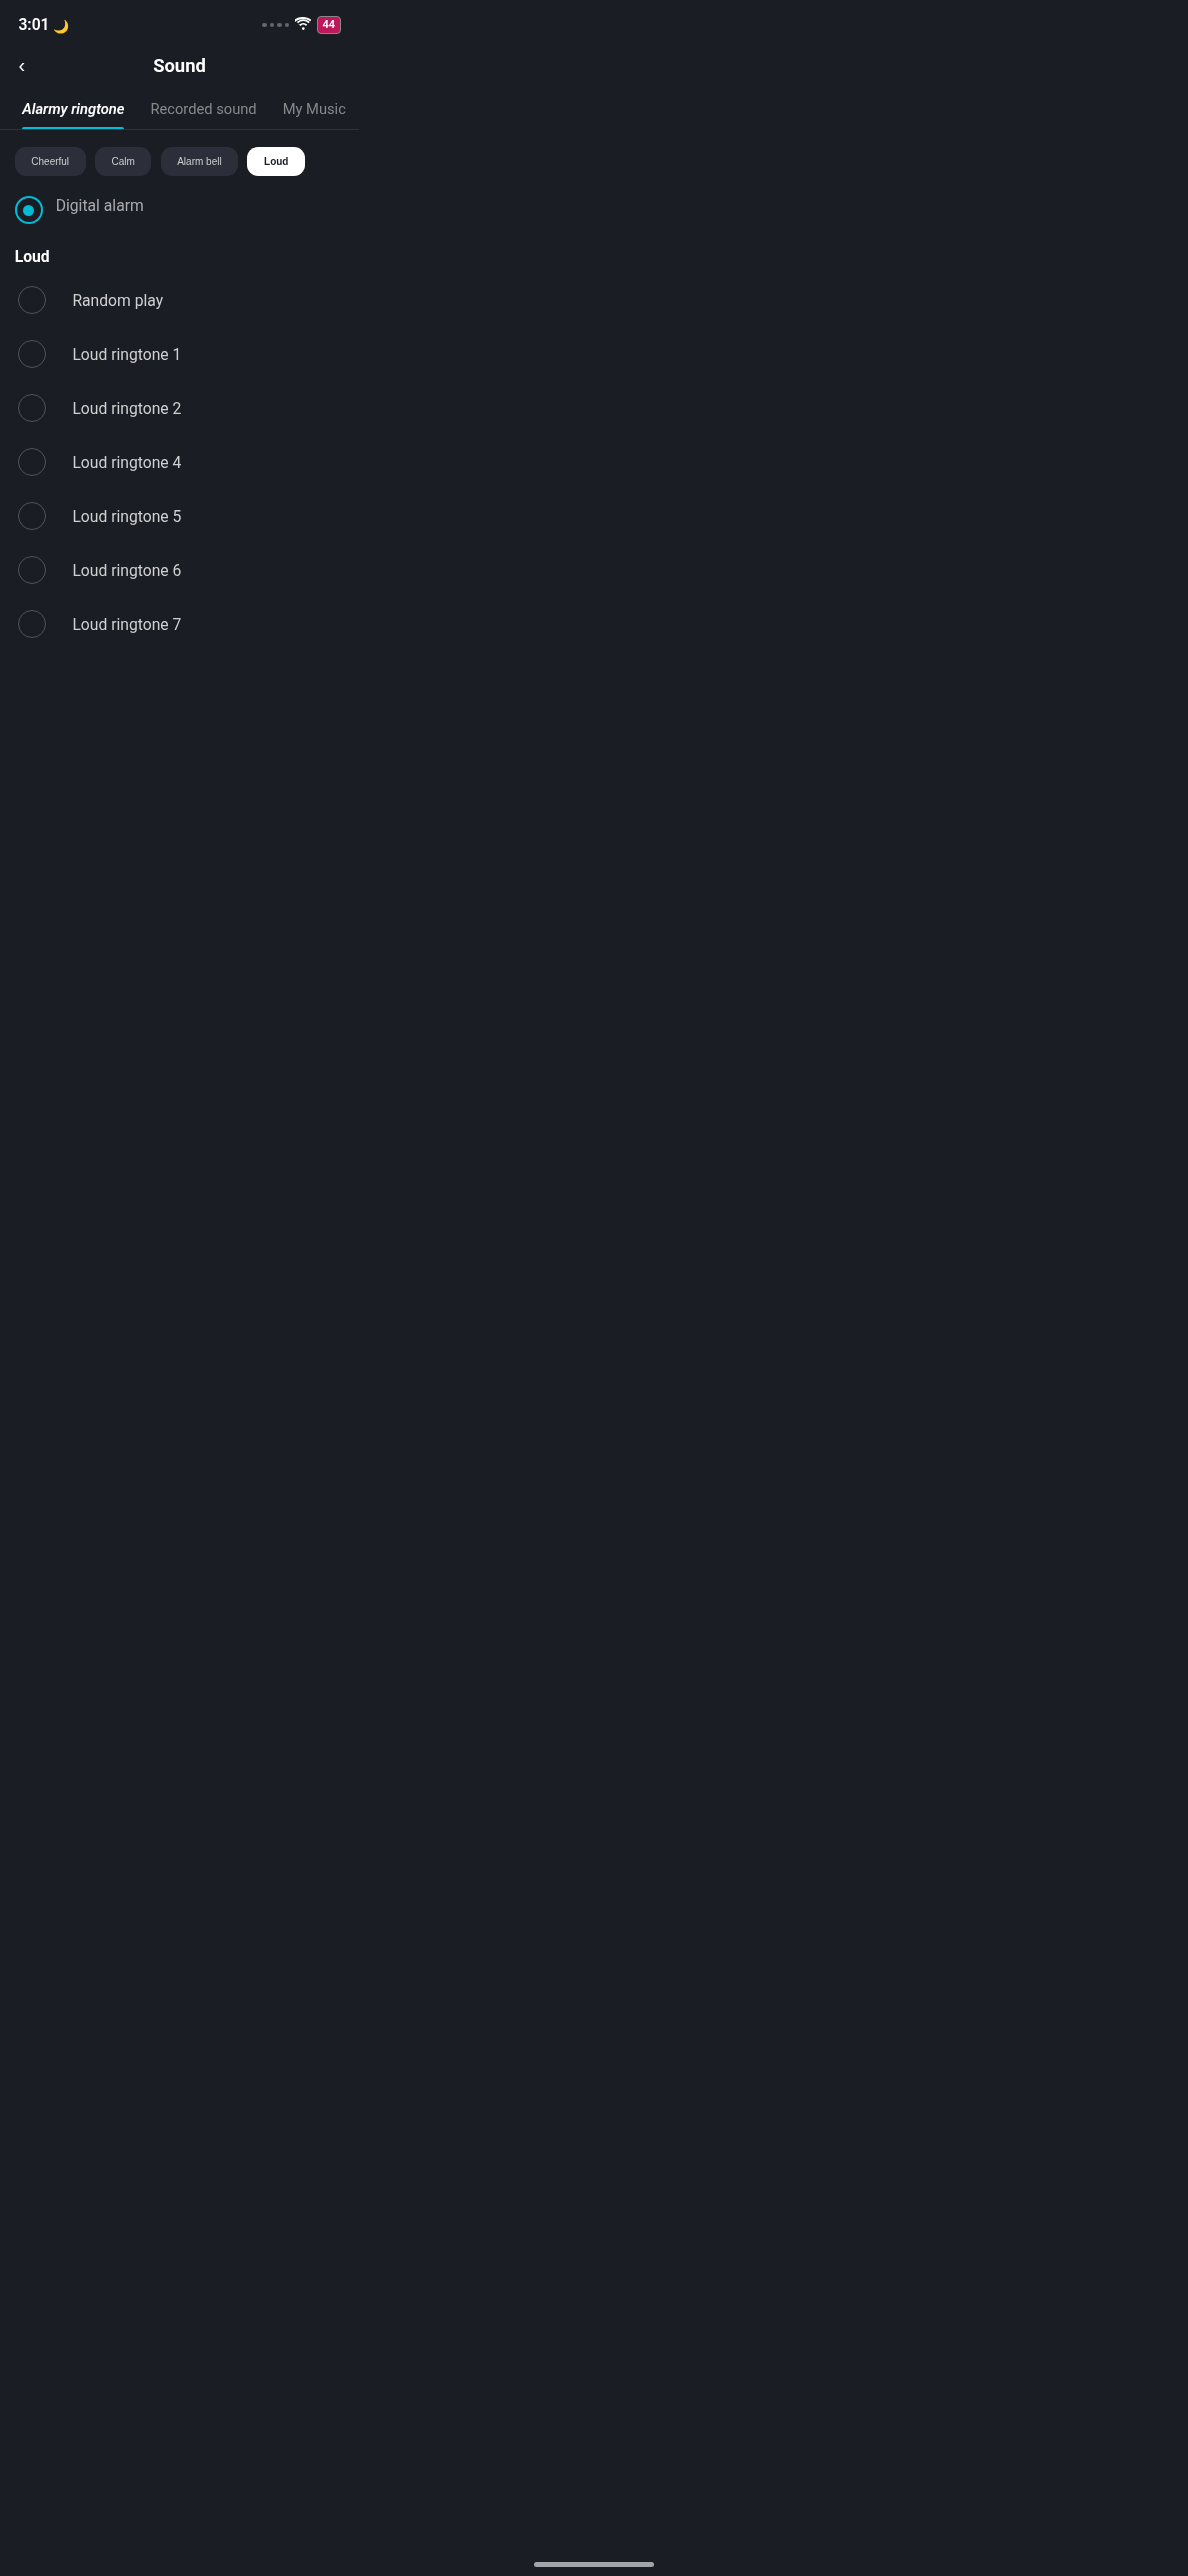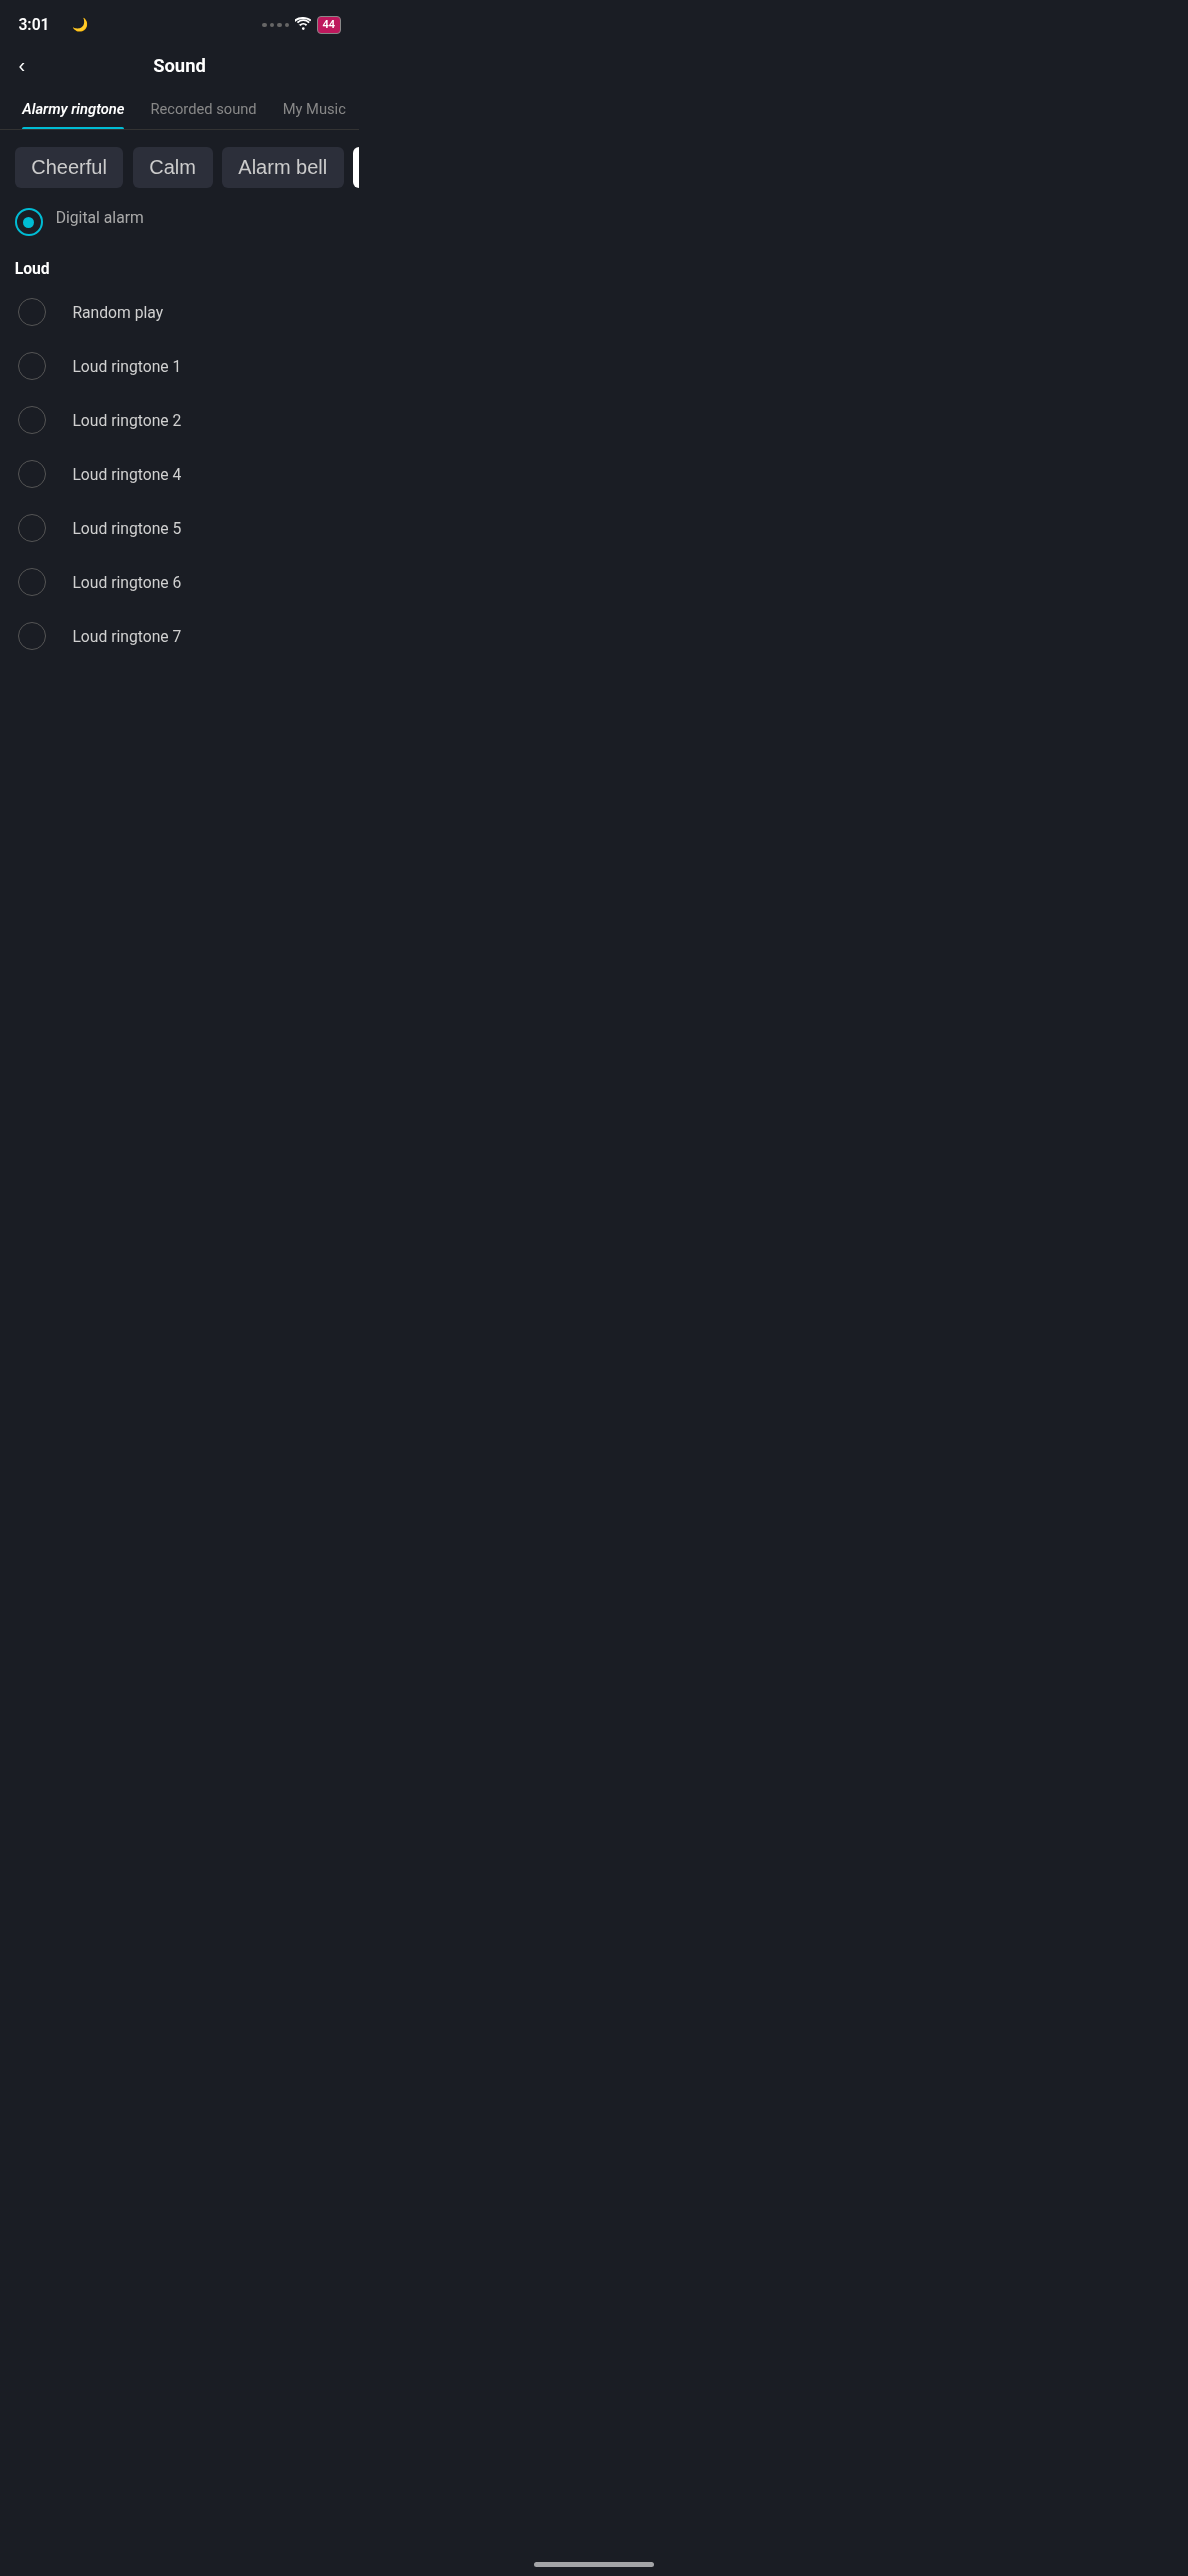--- a/index.html
+++ b/index.html
@@ -22,22 +22,22 @@
     .status-bar {
       display: flex;
       justify-content: space-between;
       align-items: center;
       padding: 11px 18.4px 7.4px 18.4px;
       height: 46px;
     }
 
     .status-left {
       display: flex;
-      align-items: center;
-      gap: 23px;
+      align-items: flex-end;
+      gap: 4px;
     }
 
     .status-time {
       font-size: 15.7px;
       font-weight: 600;
       color: #ffffff;
     }
 
     .moon-icon {
       font-size: 13px;
@@ -152,22 +152,22 @@
       padding: 16.6px 14.7px 13px 14.7px;
       overflow-x: auto;
     }
 
     .filter-chips::-webkit-scrollbar {
       display: none;
     }
 
     .chip {
       padding: 9.2px 16.6px;
-      border-radius: 6px;
-      font-size: 20px;
+      border-radius: 11px;
+      font-size: 10px;
       cursor: pointer;
       white-space: nowrap;
       background: #2c2f3a;
       color: #cccccc;
       border: none;
       font-weight: 400;
     }
 
     .chip.active {
       background: #ffffff;

